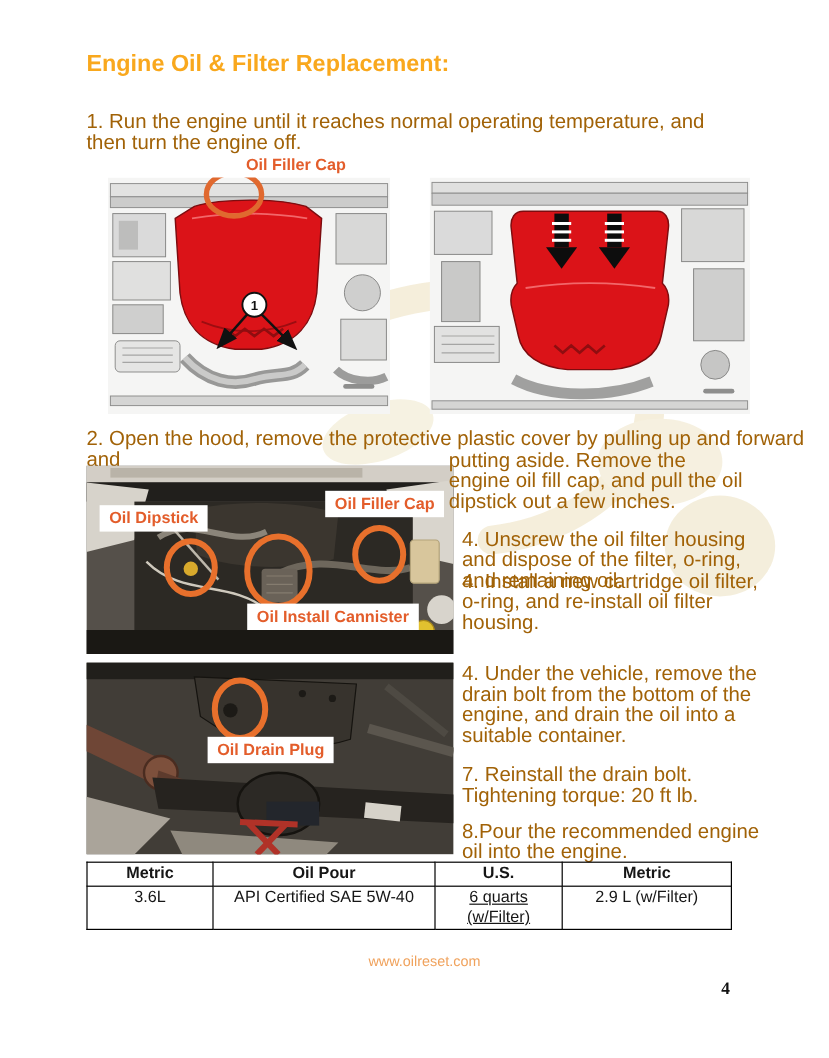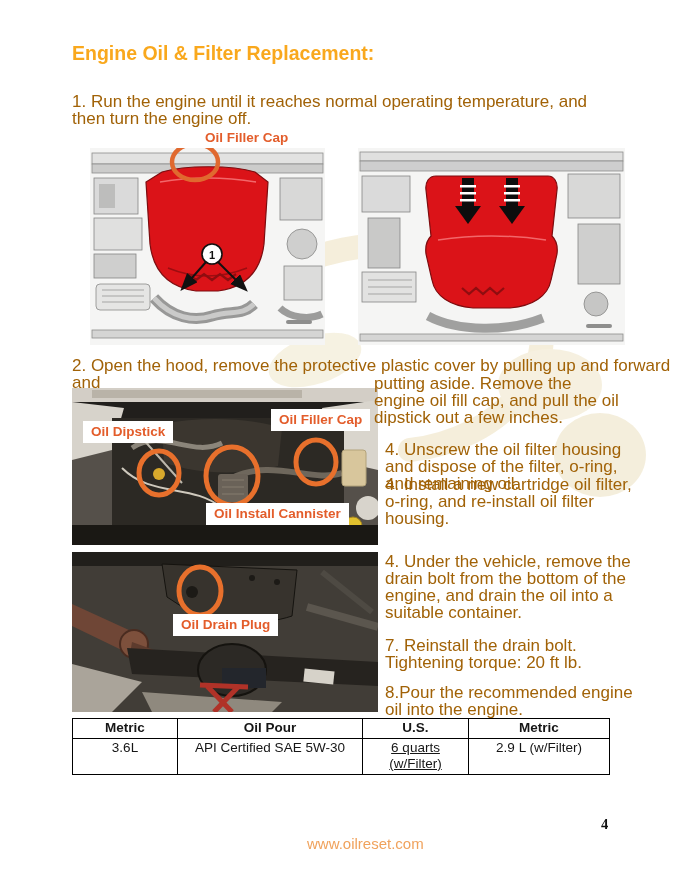--- a/index.html
+++ b/index.html
@@ -12,21 +12,21 @@
   .photo-wrap{position:absolute;}
   .photo-wrap svg{display:block;}
   .photo-label{position:absolute;background:#ffffff;color:#e35d2b;font-weight:bold;
                font-size:13.5px;line-height:18px;padding:2px 8px;white-space:nowrap;}
   .cap-table{position:absolute;left:72px;top:718px;width:537px;border-collapse:collapse;
              table-layout:fixed;}
   .cap-table th,.cap-table td{border:1.6px solid #000;text-align:center;vertical-align:top;
              font-size:13.5px;line-height:16.5px;padding:1px 2px;}
   .cap-table th{font-weight:bold;}
   .cell-pre{white-space:pre-line;text-decoration:underline;}
-  .footer-url{position:absolute;left:307px;top:835px;font-size:15px;color:#f0a25c;
+  .footer-url{position:absolute;left:307px;top:794px;font-size:12px;color:#f0a25c;
               text-decoration:none;cursor:pointer;text-align:right;}
   .page-num{position:absolute;left:601px;top:816px;font-family:"Liberation Serif",serif;
             font-size:14.5px;font-weight:bold;color:#111;}
   .watermark{position:absolute;left:195px;top:225px;opacity:0.75;pointer-events:none;}
 </style>
 </head>
 <body>
 
 <div class="page">
 
@@ -193,21 +193,21 @@
       <tr>
         <th>Metric</th>
         <th>Oil Pour</th>
         <th>U.S.</th>
         <th>Metric</th>
       </tr>
     </thead>
     <tbody>
       <tr>
         <td>3.6L</td>
-        <td>API Certified SAE 5W-30</td>
+        <td>API Certified SAE 5W-40</td>
         <td class="cell-pre">6 quarts
 (w/Filter)</td>
         <td>2.9 L (w/Filter)</td>
       </tr>
     </tbody>
   </table>
 
   <a class="footer-url">www.oilreset.com</a>
   <div class="page-num">4</div>
 

